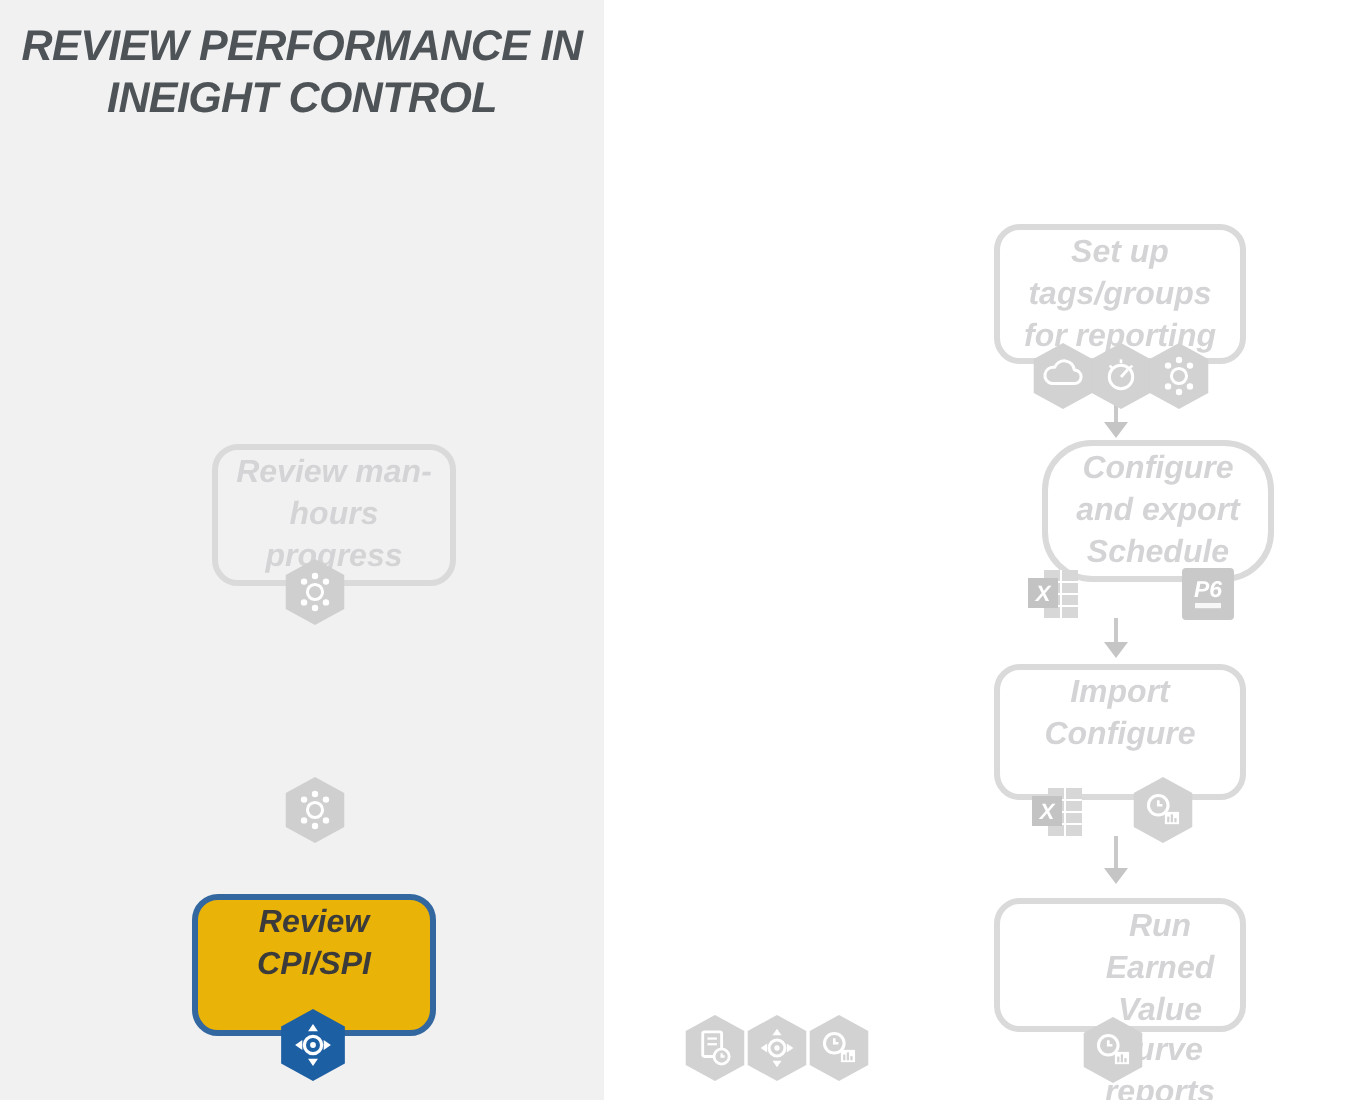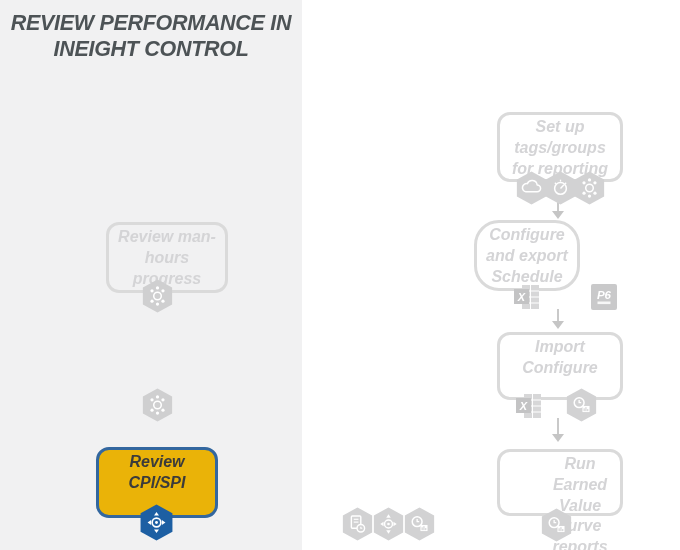--- a/index.html
+++ b/index.html
@@ -18,21 +18,21 @@
     position:absolute;border:3px solid #dadada;border-radius:13px;
     display:flex;align-items:flex-start;justify-content:center;text-align:center;
     font-weight:bold;font-size:16px;line-height:1.3;color:#d4d4d6;
     padding:2px 5px;box-sizing:border-box;background:transparent;
   }
   .node.active{border-color:#33679f;background:#eab308;color:#3b3b3b;}
   #n1{left:96px;top:222px;width:122px;height:71px;margin-left:10px;}
   #n2{left:96px;top:330px;width:122px;height:72px;}
   #n3{left:96px;top:447px;width:122px;height:71px;}
   #n4{left:497px;top:112px;width:126px;height:70px;}
-  #n5{left:474px;top:220px;width:106px;height:71px;border-radius:25px;}
+  #n5{left:521px;top:220px;width:116px;height:71px;border-radius:25px;}
   #n6{left:497px;top:332px;width:126px;height:68px;}
   #n7{left:497px;top:449px;width:126px;height:67px;padding-left:45px;}
   #n8{left:331px;top:449px;width:126px;height:67px;}
   .icon{position:absolute;}
   .arrow-line{position:absolute;width:2px;background:#c9c9c9;left:557px;}
   .arrow-head{
     position:absolute;width:0;height:0;left:552px;
     border-left:6px solid transparent;border-right:6px solid transparent;
     border-top:8px solid #c5c5c5;
   }

